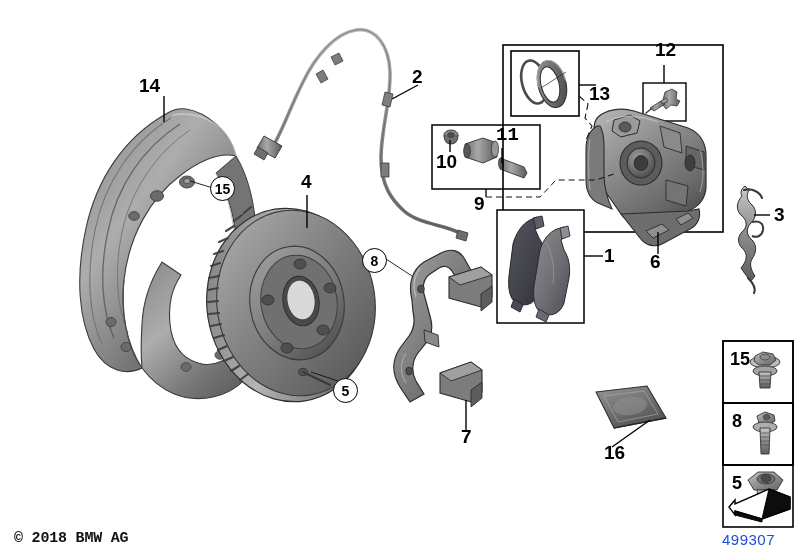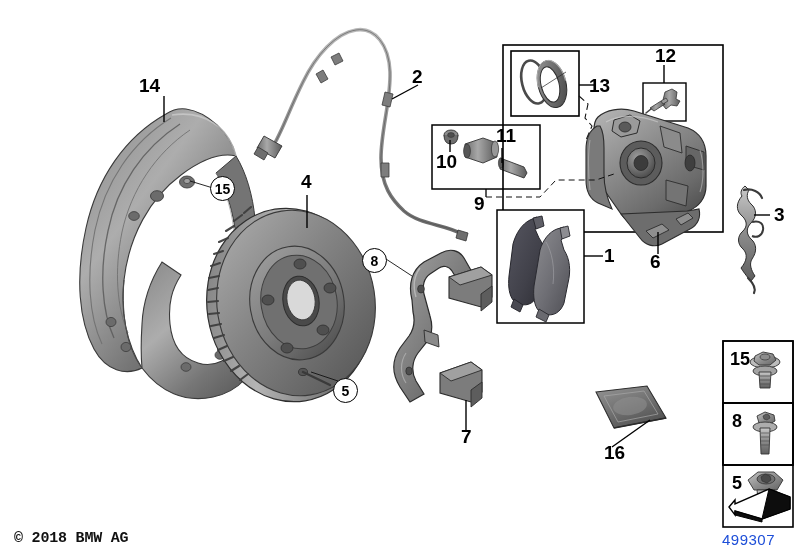--- a/index.html
+++ b/index.html
@@ -437,23 +437,23 @@
   </svg>
 
   <div class="callout-num" style="left:604px;top:246px;">1</div>
   <div class="callout-num" style="left:412px;top:67px;">2</div>
   <div class="callout-num" style="left:774px;top:205px;">3</div>
   <div class="callout-num" style="left:301px;top:172px;">4</div>
   <div class="callout-num" style="left:650px;top:252px;">6</div>
   <div class="callout-num" style="left:461px;top:427px;">7</div>
   <div class="callout-num" style="left:474px;top:194px;">9</div>
   <div class="callout-num" style="left:436px;top:152px;">10</div>
-  <div class="callout-num" style="left:496px;top:126px;">11</div>
-  <div class="callout-num" style="left:655px;top:40px;margin-top:6px;">12</div>
-  <div class="callout-num" style="left:589px;top:76px;">13</div>
+  <div class="callout-num" style="left:496px;top:126px;font-family:Liberation Mono, monospace;">11</div>
+  <div class="callout-num" style="left:655px;top:40px;">12</div>
+  <div class="callout-num" style="left:589px;top:84px;">13</div>
   <div class="callout-num" style="left:139px;top:76px;">14</div>
   <div class="callout-num" style="left:604px;top:443px;text-align:center;">16</div>
 
   <div class="callout-circle" style="left:210px;top:176px;">15</div>
   <div class="callout-circle" style="left:333px;top:378px;">5</div>
   <div class="callout-circle" style="left:362px;top:248px;">8</div>
 
   <div class="legend-cell-num" style="left:730px;top:349px;">15</div>
   <div class="legend-cell-num" style="left:732px;top:411px;">8</div>
   <div class="legend-cell-num" style="left:732px;top:473px;">5</div>

